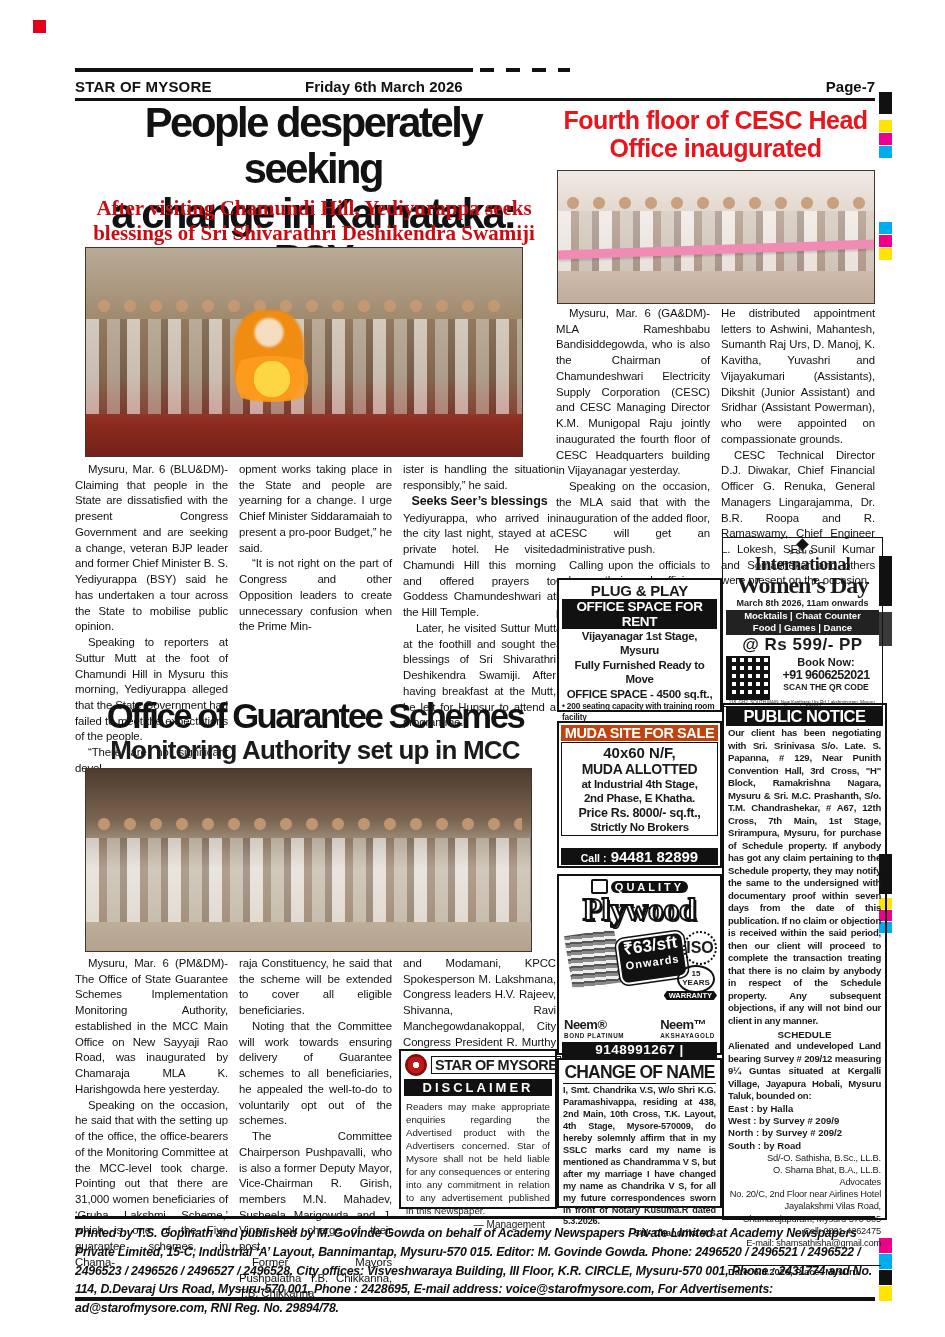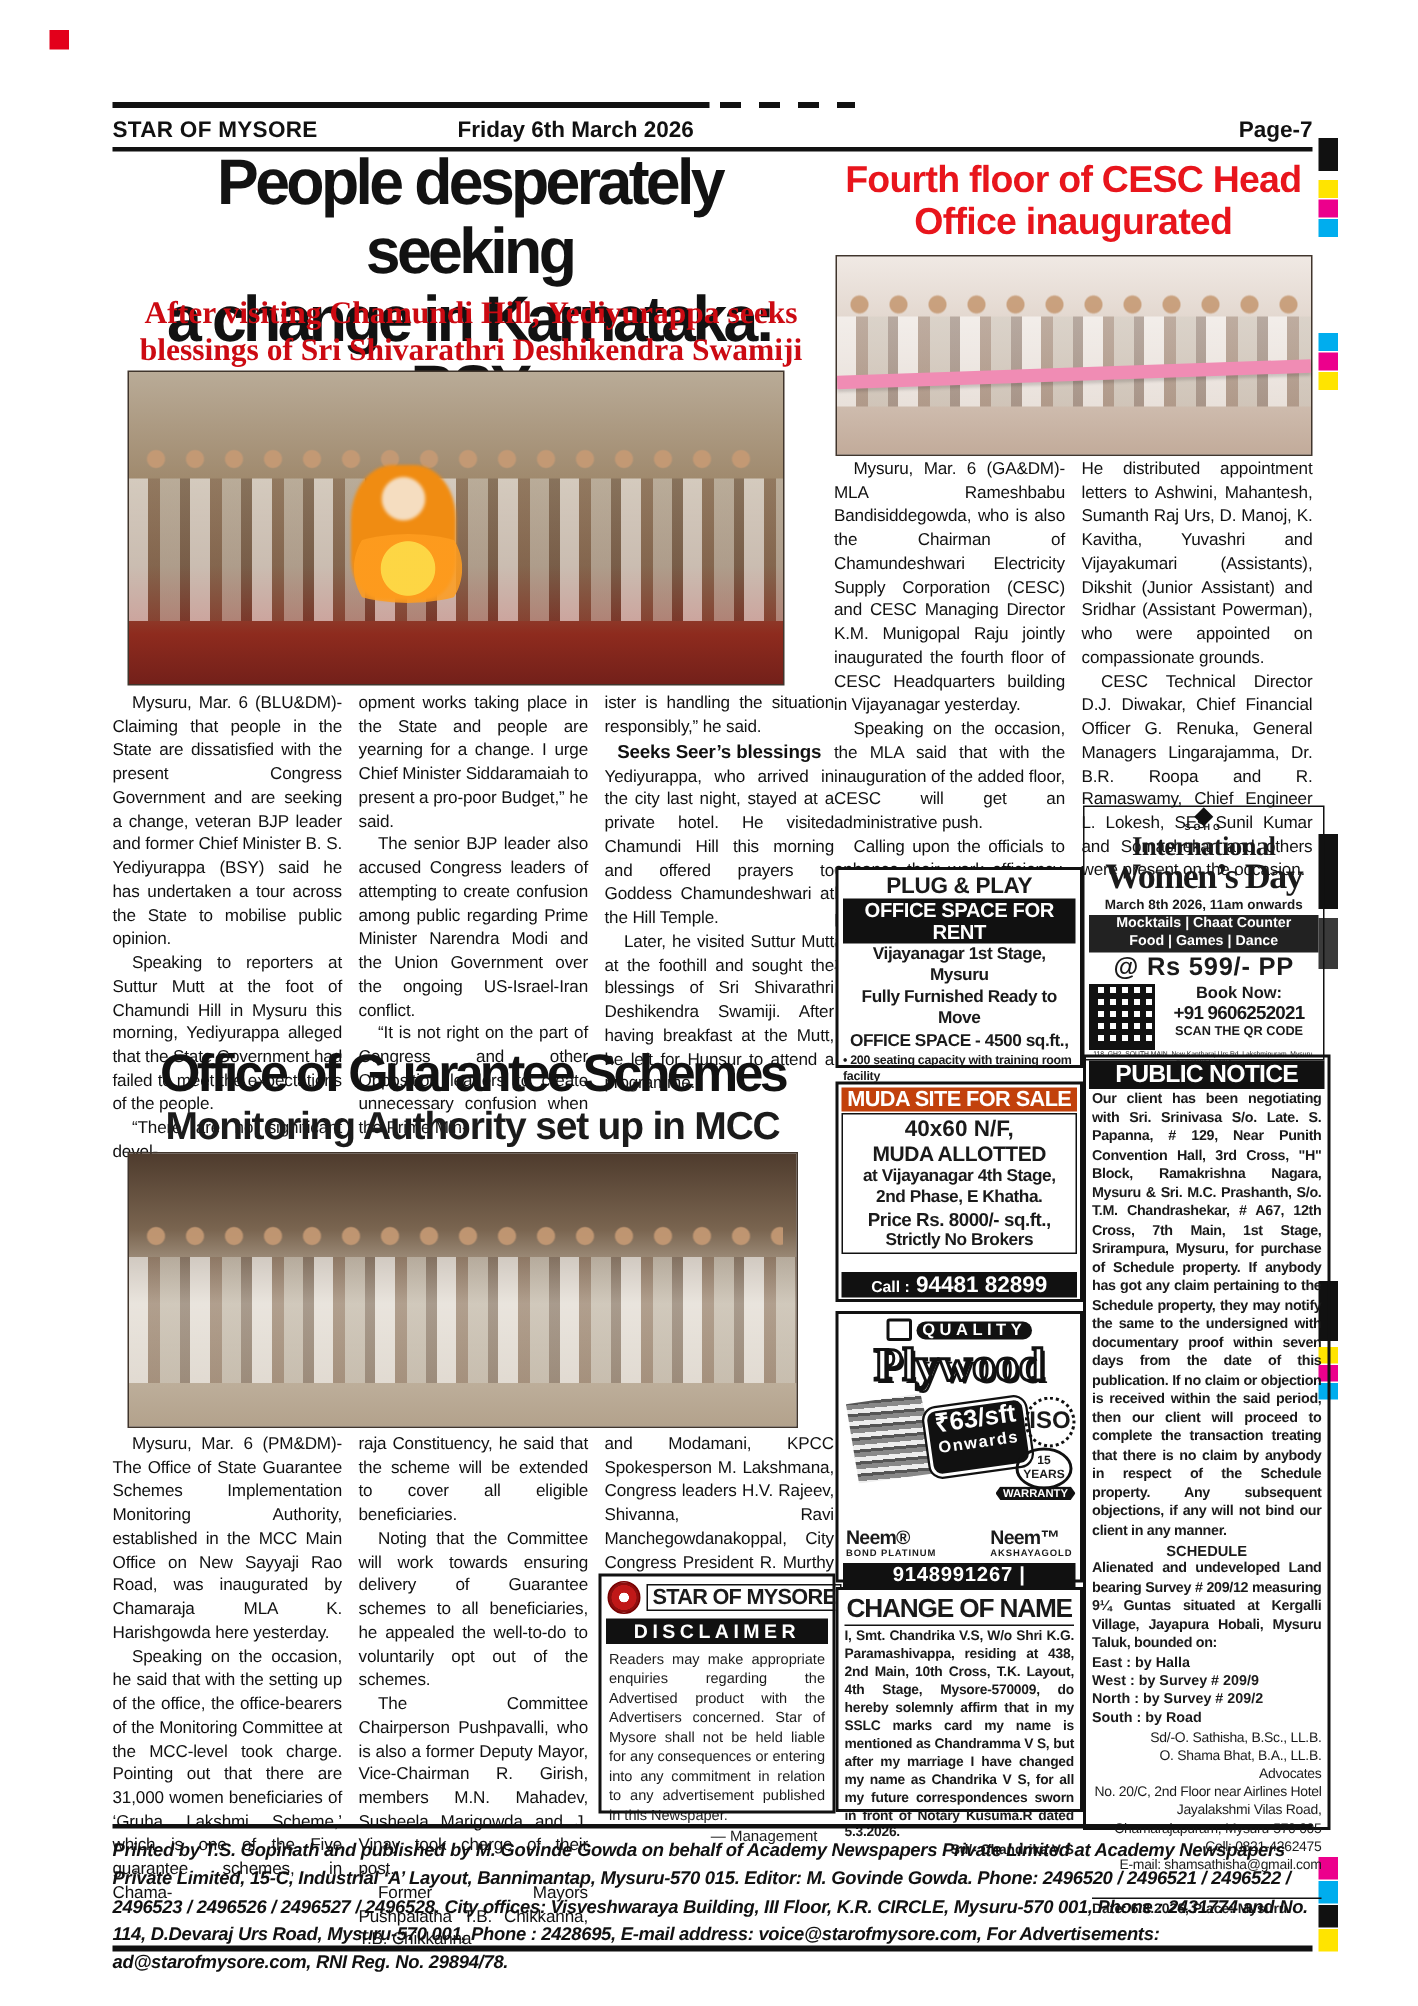--- a/index.html
+++ b/index.html
@@ -206,21 +206,20 @@
     <div class="garland"></div>
   </div>
   <div class="abs cols" id="art1-cols">
     <div class="col bodytext">
         <p>Mysuru, Mar. 6 (BLU&amp;DM)- Claiming that people in the State are dissatisfied with the present Congress Government and are seeking a change, veteran BJP leader and former Chief Minister B. S. Yediyurappa (BSY) said he has undertaken a tour across the State to mobilise public opinion.</p>
         <p>Speaking to reporters at Suttur Mutt at the foot of Chamundi Hill in Mysuru this morning, Yediyurappa alleged that the State Government had failed to meet the expectations of the people.</p>
         <p>“There are no significant devel-</p>
       </div>
     <div class="col bodytext cont">
         <p>opment works taking place in the State and people are yearning for a change. I urge Chief Minister Siddaramaiah to present a pro-poor Budget,” he said.</p>
-        <p>The senior BJP leader also accused Congress leaders of attempting to create confusion among public regarding Prime Minister Narendra Modi and the Union Government over the ongoing US-Israel-Iran conflict.</p>
         <p>“It is not right on the part of Congress and other Opposition leaders to create unnecessary confusion when the Prime Min-</p>
       </div>
     <div class="col bodytext cont">
       <p>ister is handling the situation responsibly,” he said.</p>
       <p class="inner-sub">Seeks Seer’s blessings</p>
       <span><p>Yediyurappa, who arrived in the city last night, stayed at a private hotel. He visited Chamundi Hill this morning and offered prayers to Goddess Chamundeshwari at the Hill Temple.</p><p>Later, he visited Suttur Mutt at the foothill and sought the blessings of Sri Shivarathri Deshikendra Swamiji. After having breakfast at the Mutt, he left for Hunsur to attend a programme.</p></span>
     </div>
   </div>
 
   <div class="abs h-cesc">Fourth floor of CESC Head Office inaugurated</div>
@@ -286,21 +285,21 @@
         <div>• Full CCTV Converage.</div>
       </div>
     <div class="callbar"><span class="small">Call :</span> <span>96063 49136</span></div>
   </div>
 
   <div class="abs ad" id="ad-muda">
     <div class="t">MUDA SITE FOR SALE</div>
     <div class="in">
       <div class="b1">40x60 N/F,</div>
       <div class="b2">MUDA ALLOTTED</div>
-      <div class="b3">at Vijayanagar 4th Stage,</div>
+      <div class="b3">at Industrial 4th Stage,</div>
       <div class="b3">2nd Phase, E Khatha.</div>
       <div class="b4">Price Rs. 8000/- sq.ft.,</div>
       <div class="b3">Strictly No Brokers</div>
     </div>
     <div class="callbar"><span class="small">Call :</span> <span>94481 82899</span></div>
   </div>
 
   <div class="abs ad" id="ad-ply">
     <div class="row1">
       <span class="lg-icon"></span>

